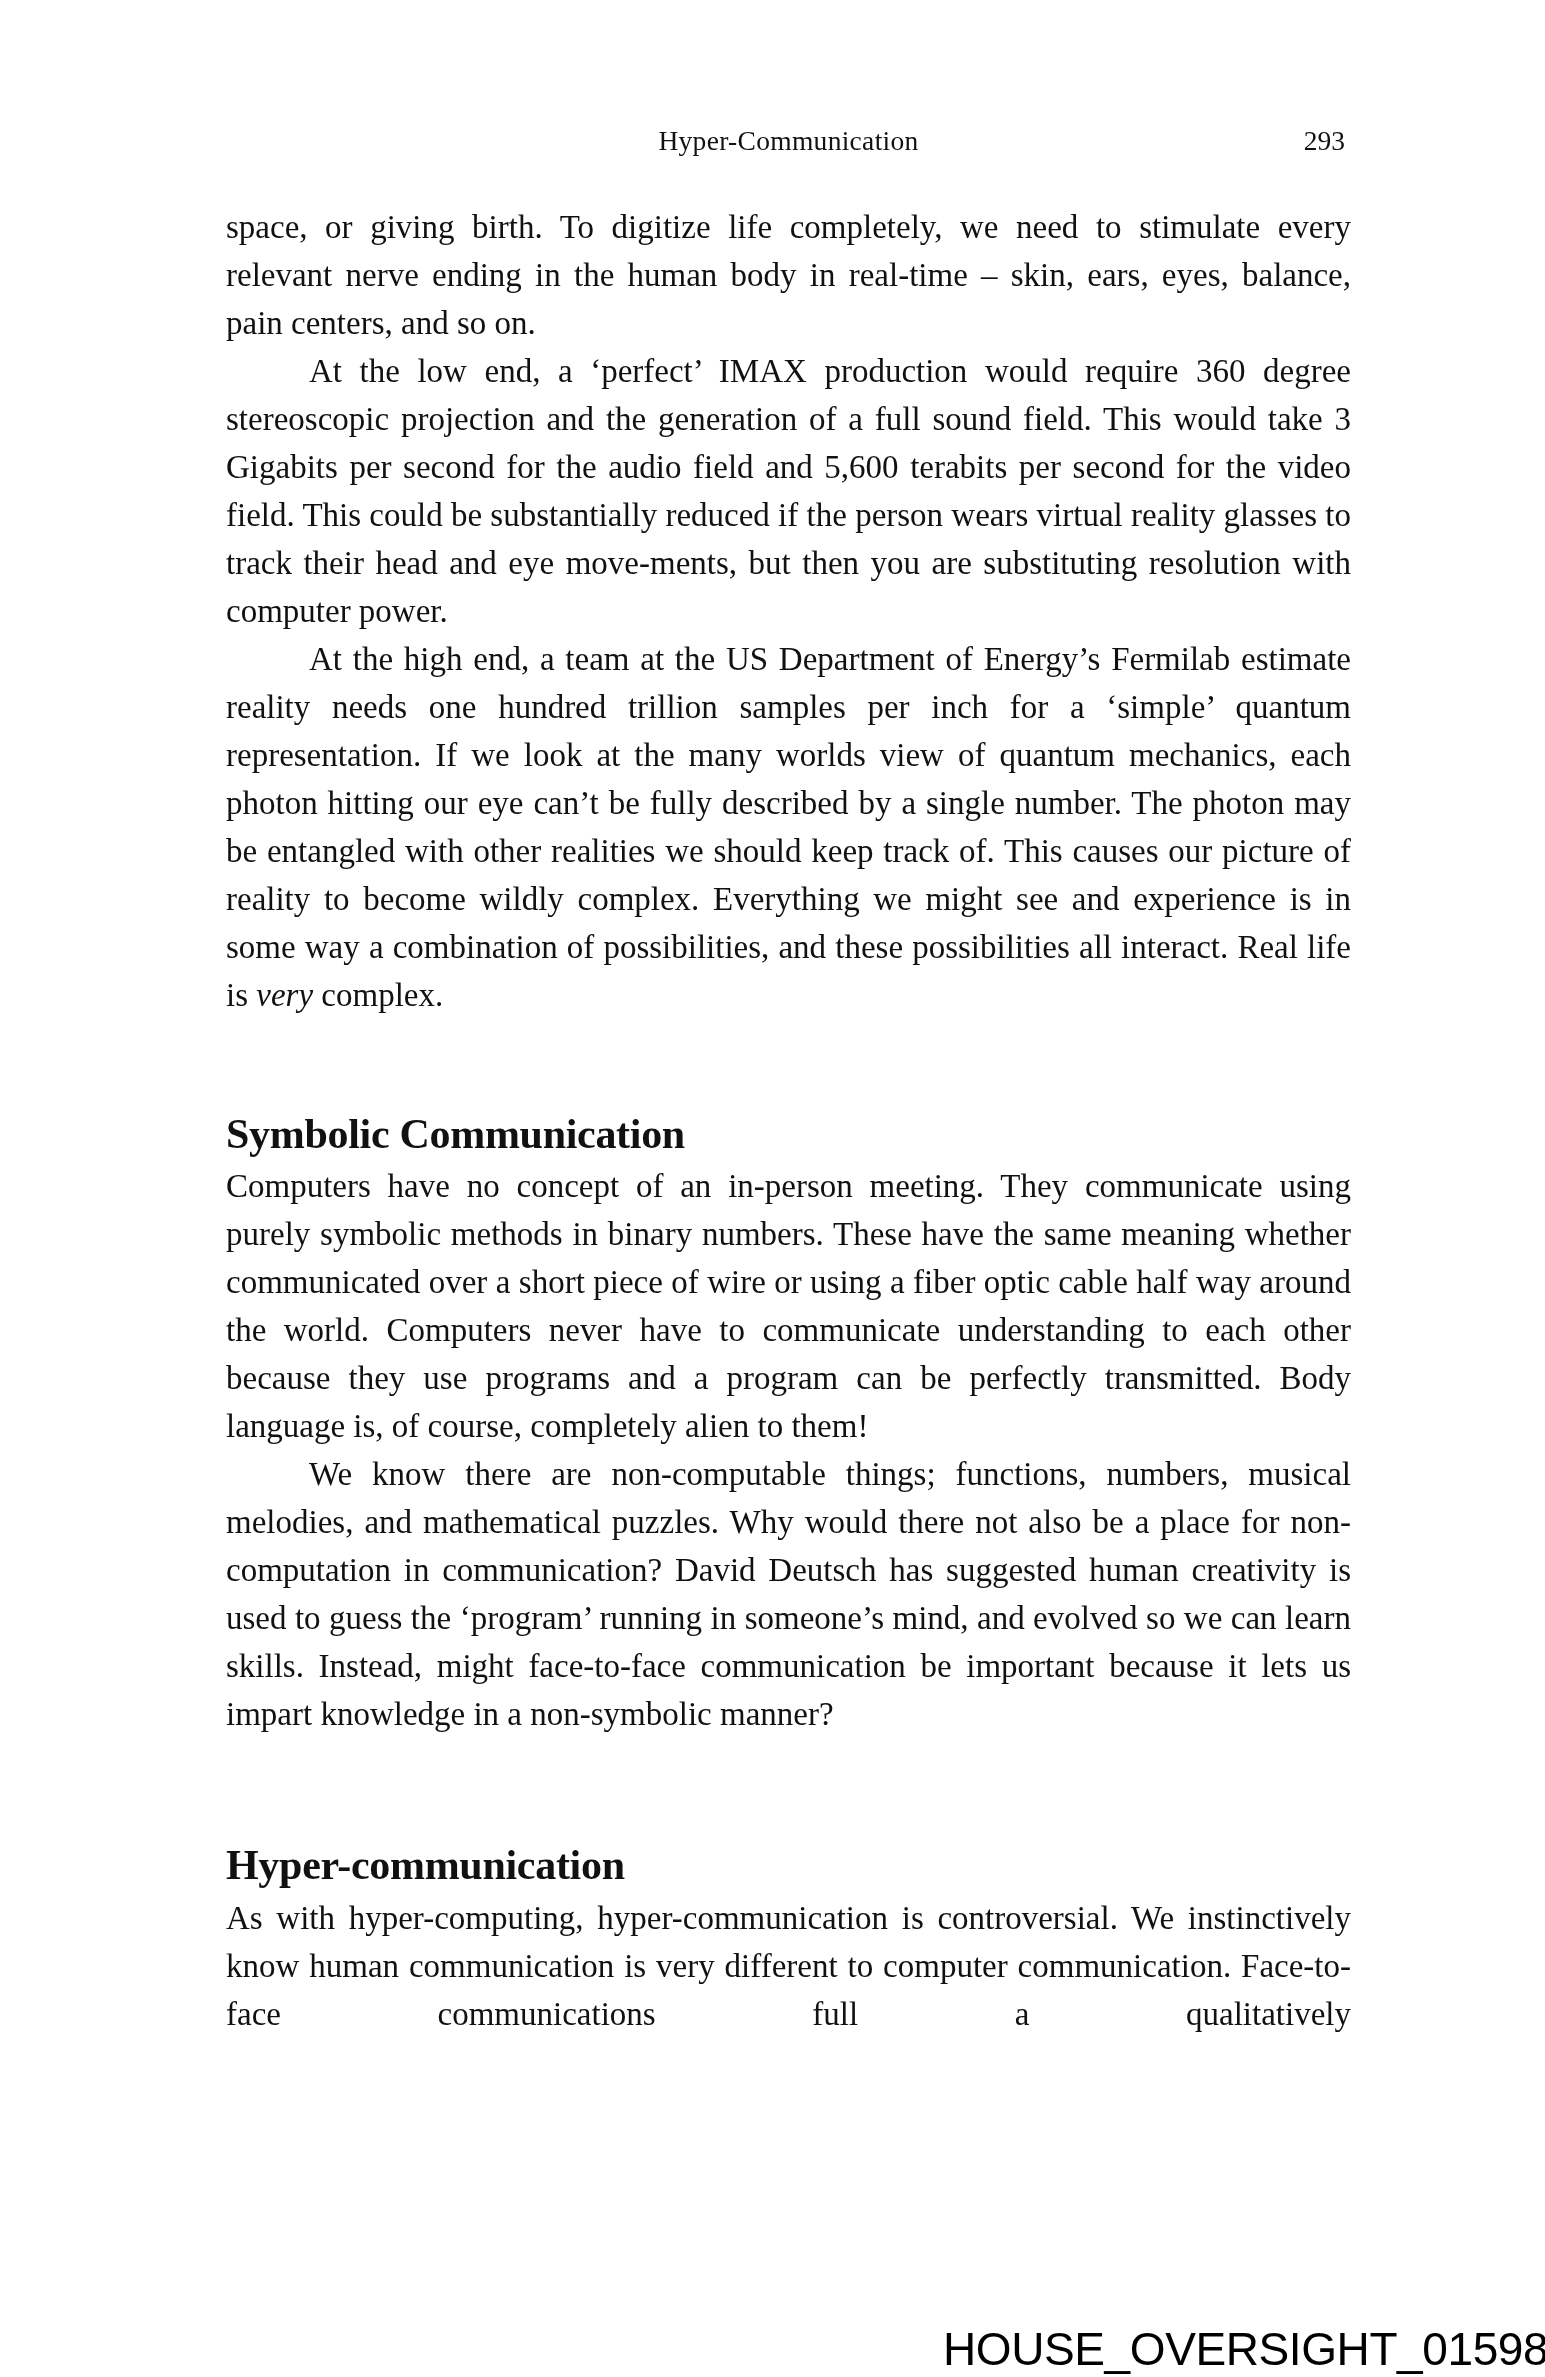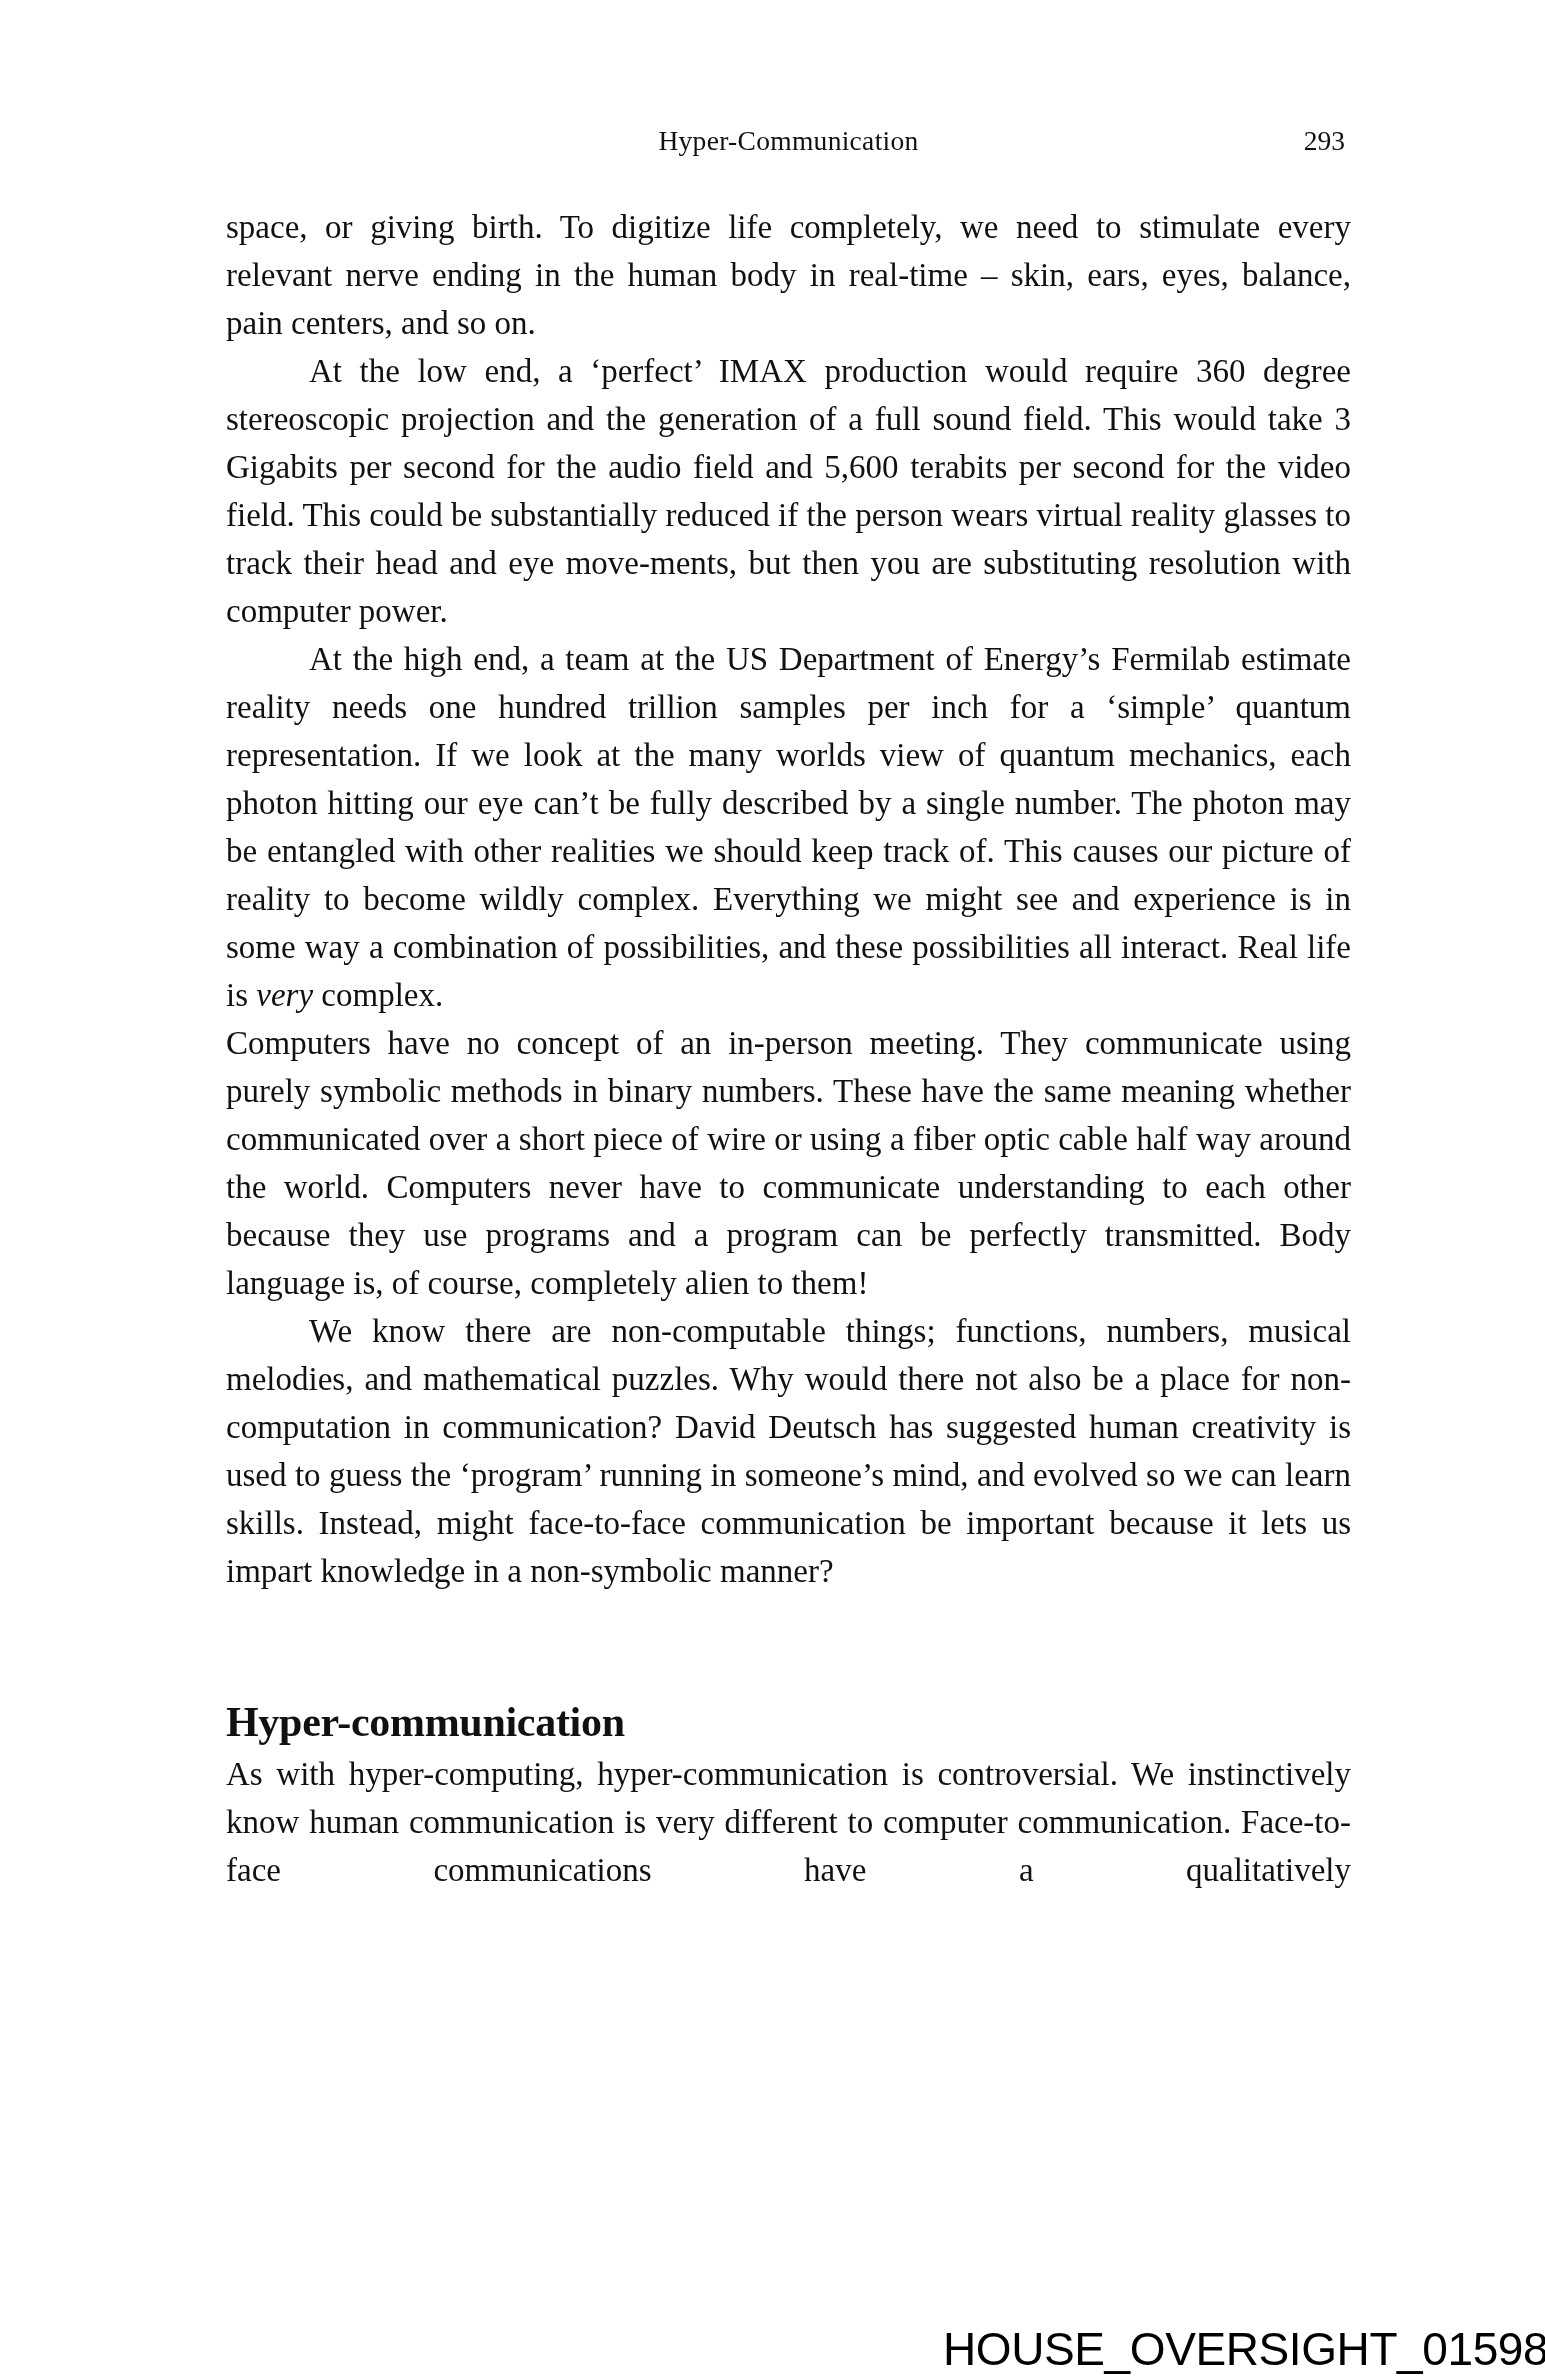--- a/index.html
+++ b/index.html
@@ -39,22 +39,23 @@
   <div class="running-header">
     <span class="title">Hyper-Communication</span>
     <span class="folio">293</span>
   </div>
 
   <div class="text-block">
     <p>space, or giving birth. To digitize life completely, we need to stimulate every relevant nerve ending in the human body in real-time – skin, ears, eyes, balance, pain centers, and so on.</p>
     <p class="indent">At the low end, a ‘perfect’ IMAX production would require 360 degree stereoscopic projection and the generation of a full sound field. This would take 3 Gigabits per second for the audio field and 5,600 terabits per second for the video field. This could be substantially reduced if the person wears virtual reality glasses to track their head and eye move-ments, but then you are substituting resolution with computer power.</p>
     <p class="indent"><span>At the high end, a team at the US Department of Energy’s Fermilab estimate reality needs one hundred trillion samples per inch for a ‘simple’ quantum representation. If we look at the many worlds view of quantum mechanics, each photon hitting our eye can’t be fully described by a single number. The photon may be entangled with other realities we should keep track of. This causes our picture of reality to become wildly complex. Everything we might see and experience is in some way a combination of possibilities, and these possibilities all interact. Real life is </span><em>very</em><span> complex.</span></p>
 
+    <h2 class="sec-1">Symbolic Communication</h2>
     <p>Computers have no concept of an in-person meeting. They communicate using purely symbolic methods in binary numbers. These have the same meaning whether communicated over a short piece of wire or using a fiber optic cable half way around the world. Computers never have to communicate understanding to each other because they use programs and a program can be perfectly transmitted. Body language is, of course, completely alien to them!</p>
     <p class="indent">We know there are non-computable things; functions, numbers, musical melodies, and mathematical puzzles. Why would there not also be a place for non-computation in communication? David Deutsch has suggested human creativity is used to guess the ‘program’ running in someone’s mind, and evolved so we can learn skills. Instead, might face-to-face communication be important because it lets us impart knowledge in a non-symbolic manner?</p>
 
     <h2 class="sec-2">Hyper-communication</h2>
-    <p class="last-line-justify">As with hyper-computing, hyper-communication is controversial. We instinctively know human communication is very different to computer communication. Face-to-face communications have a qualitatively</p>
+    <p class="last-line-justify">As with hyper-computing, hyper-communication is controversial. We instinctively know human communication is very different to computer communication. Face-to-face communications full a qualitatively</p>
   </div>
 
   <div class="bates-stamp">HOUSE_OVERSIGHT_015983</div>
 </div>
 
 
 </body></html>

